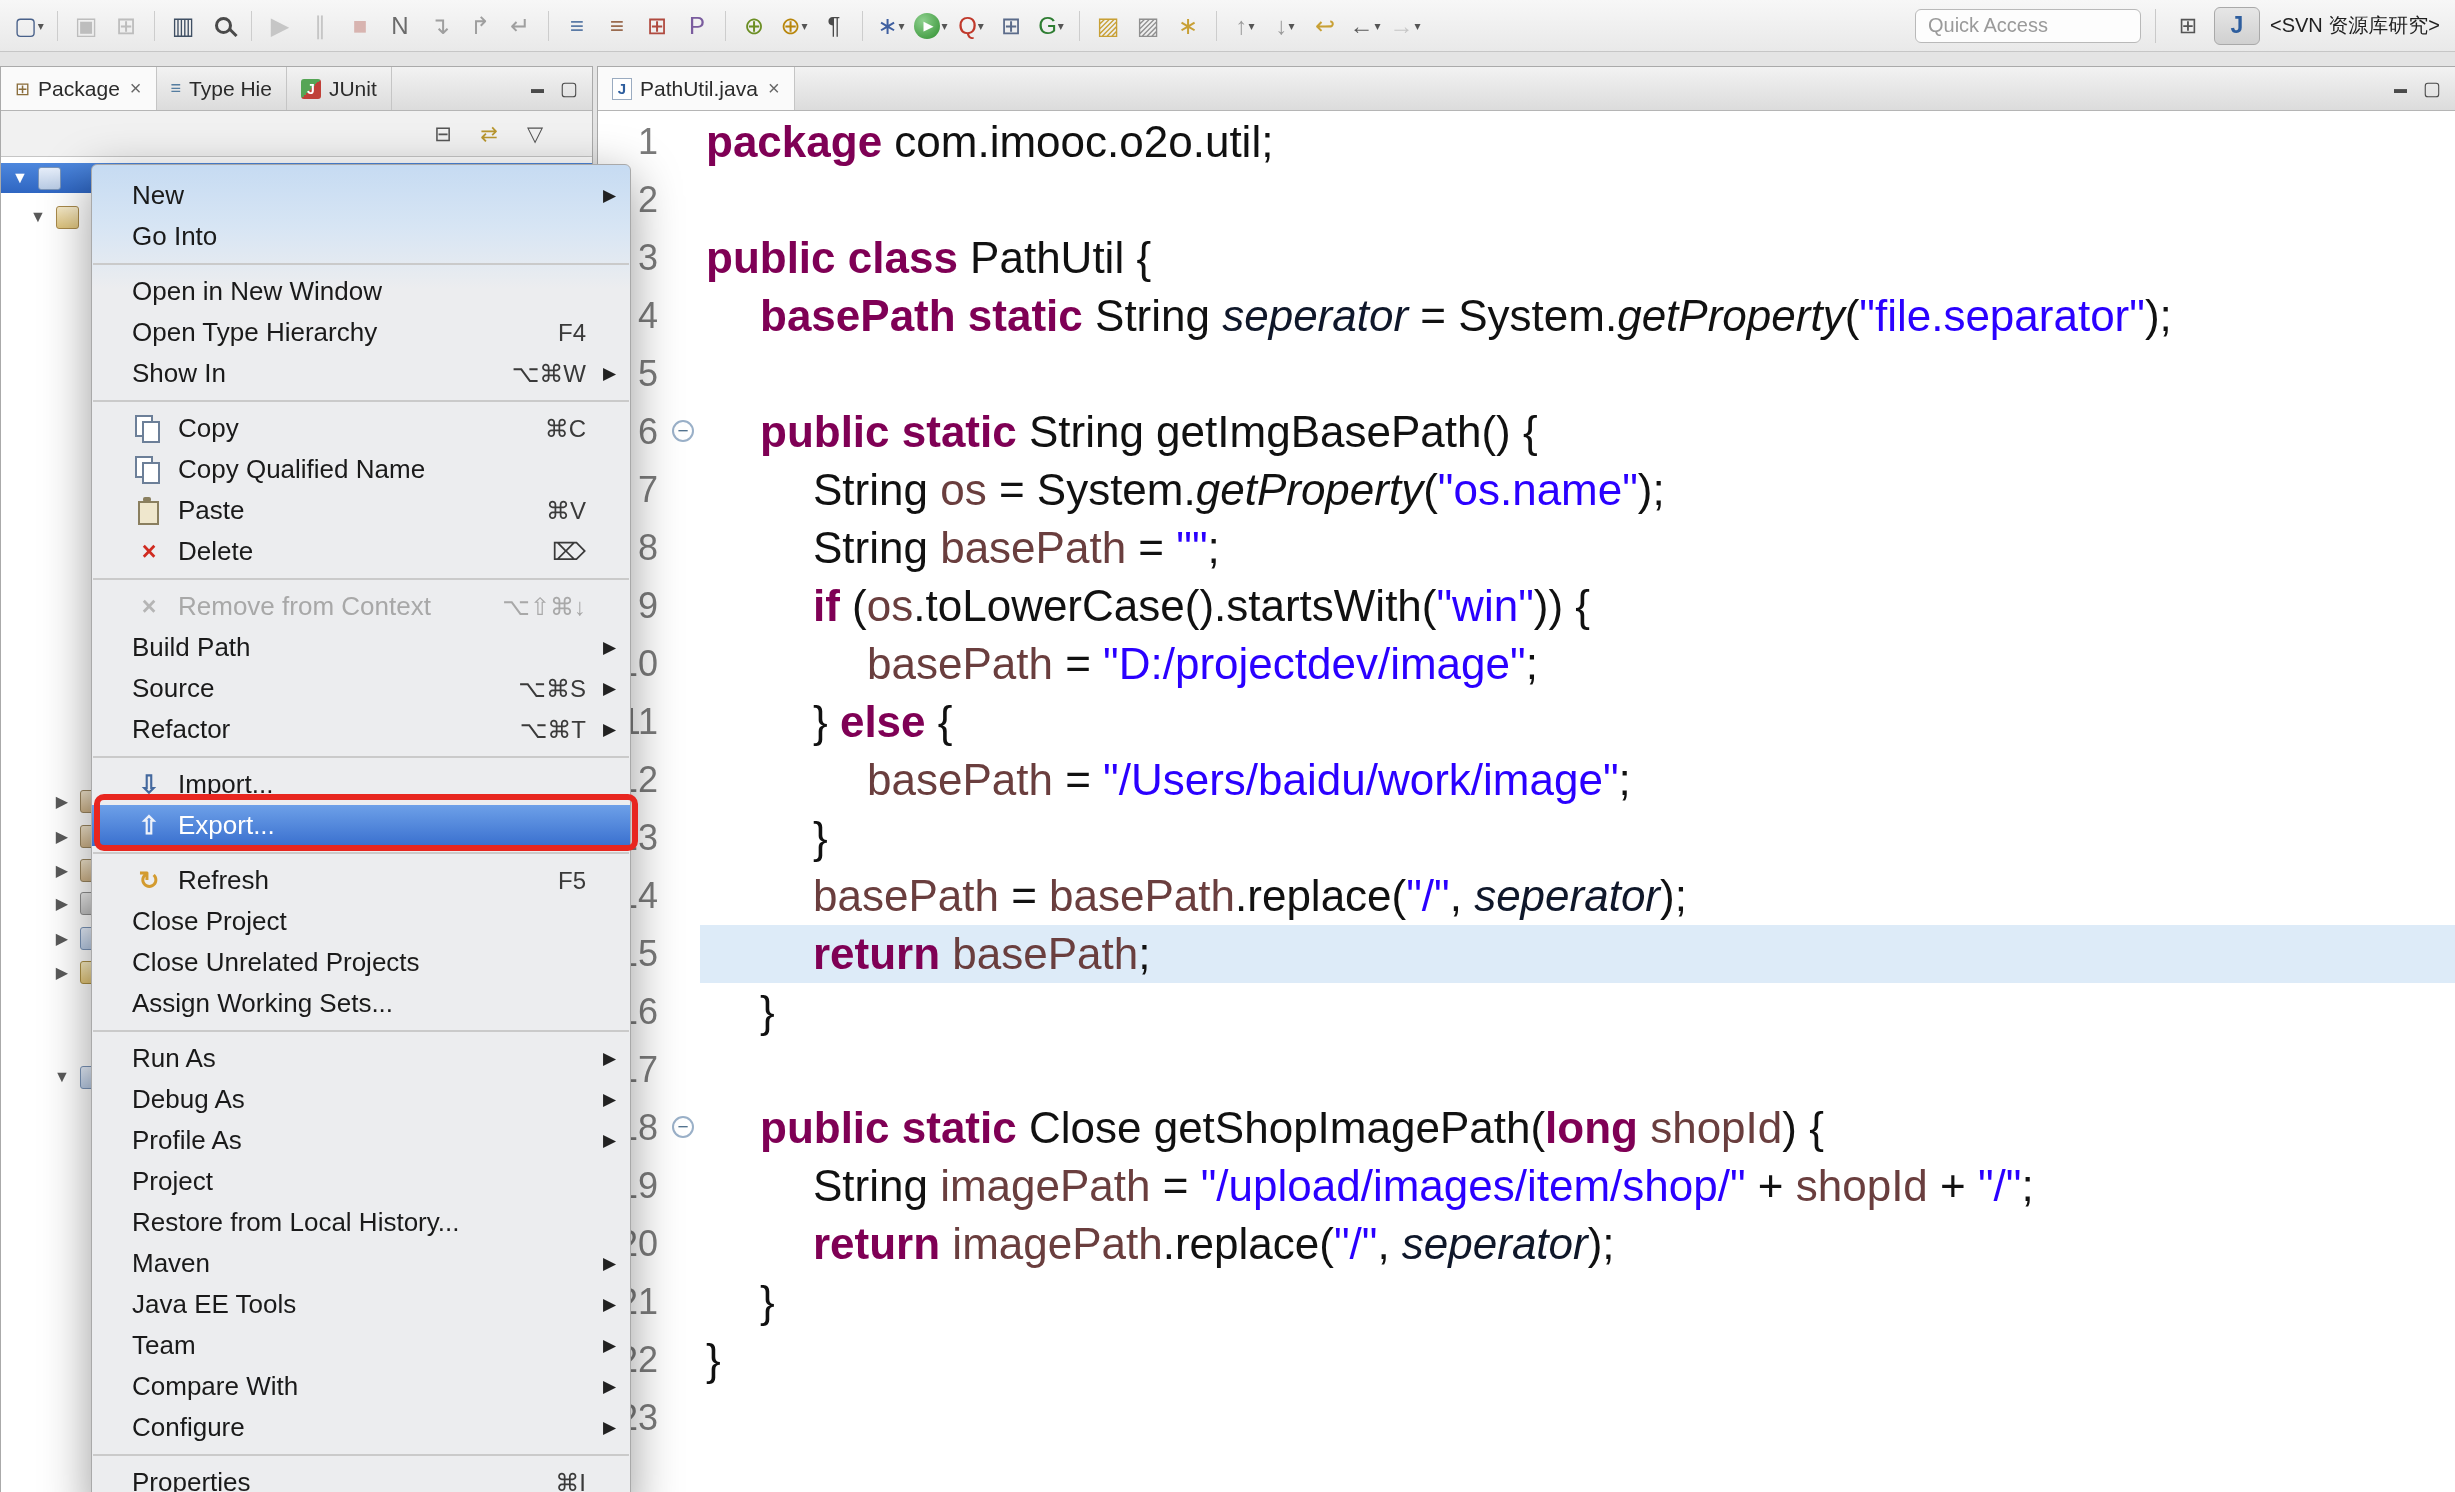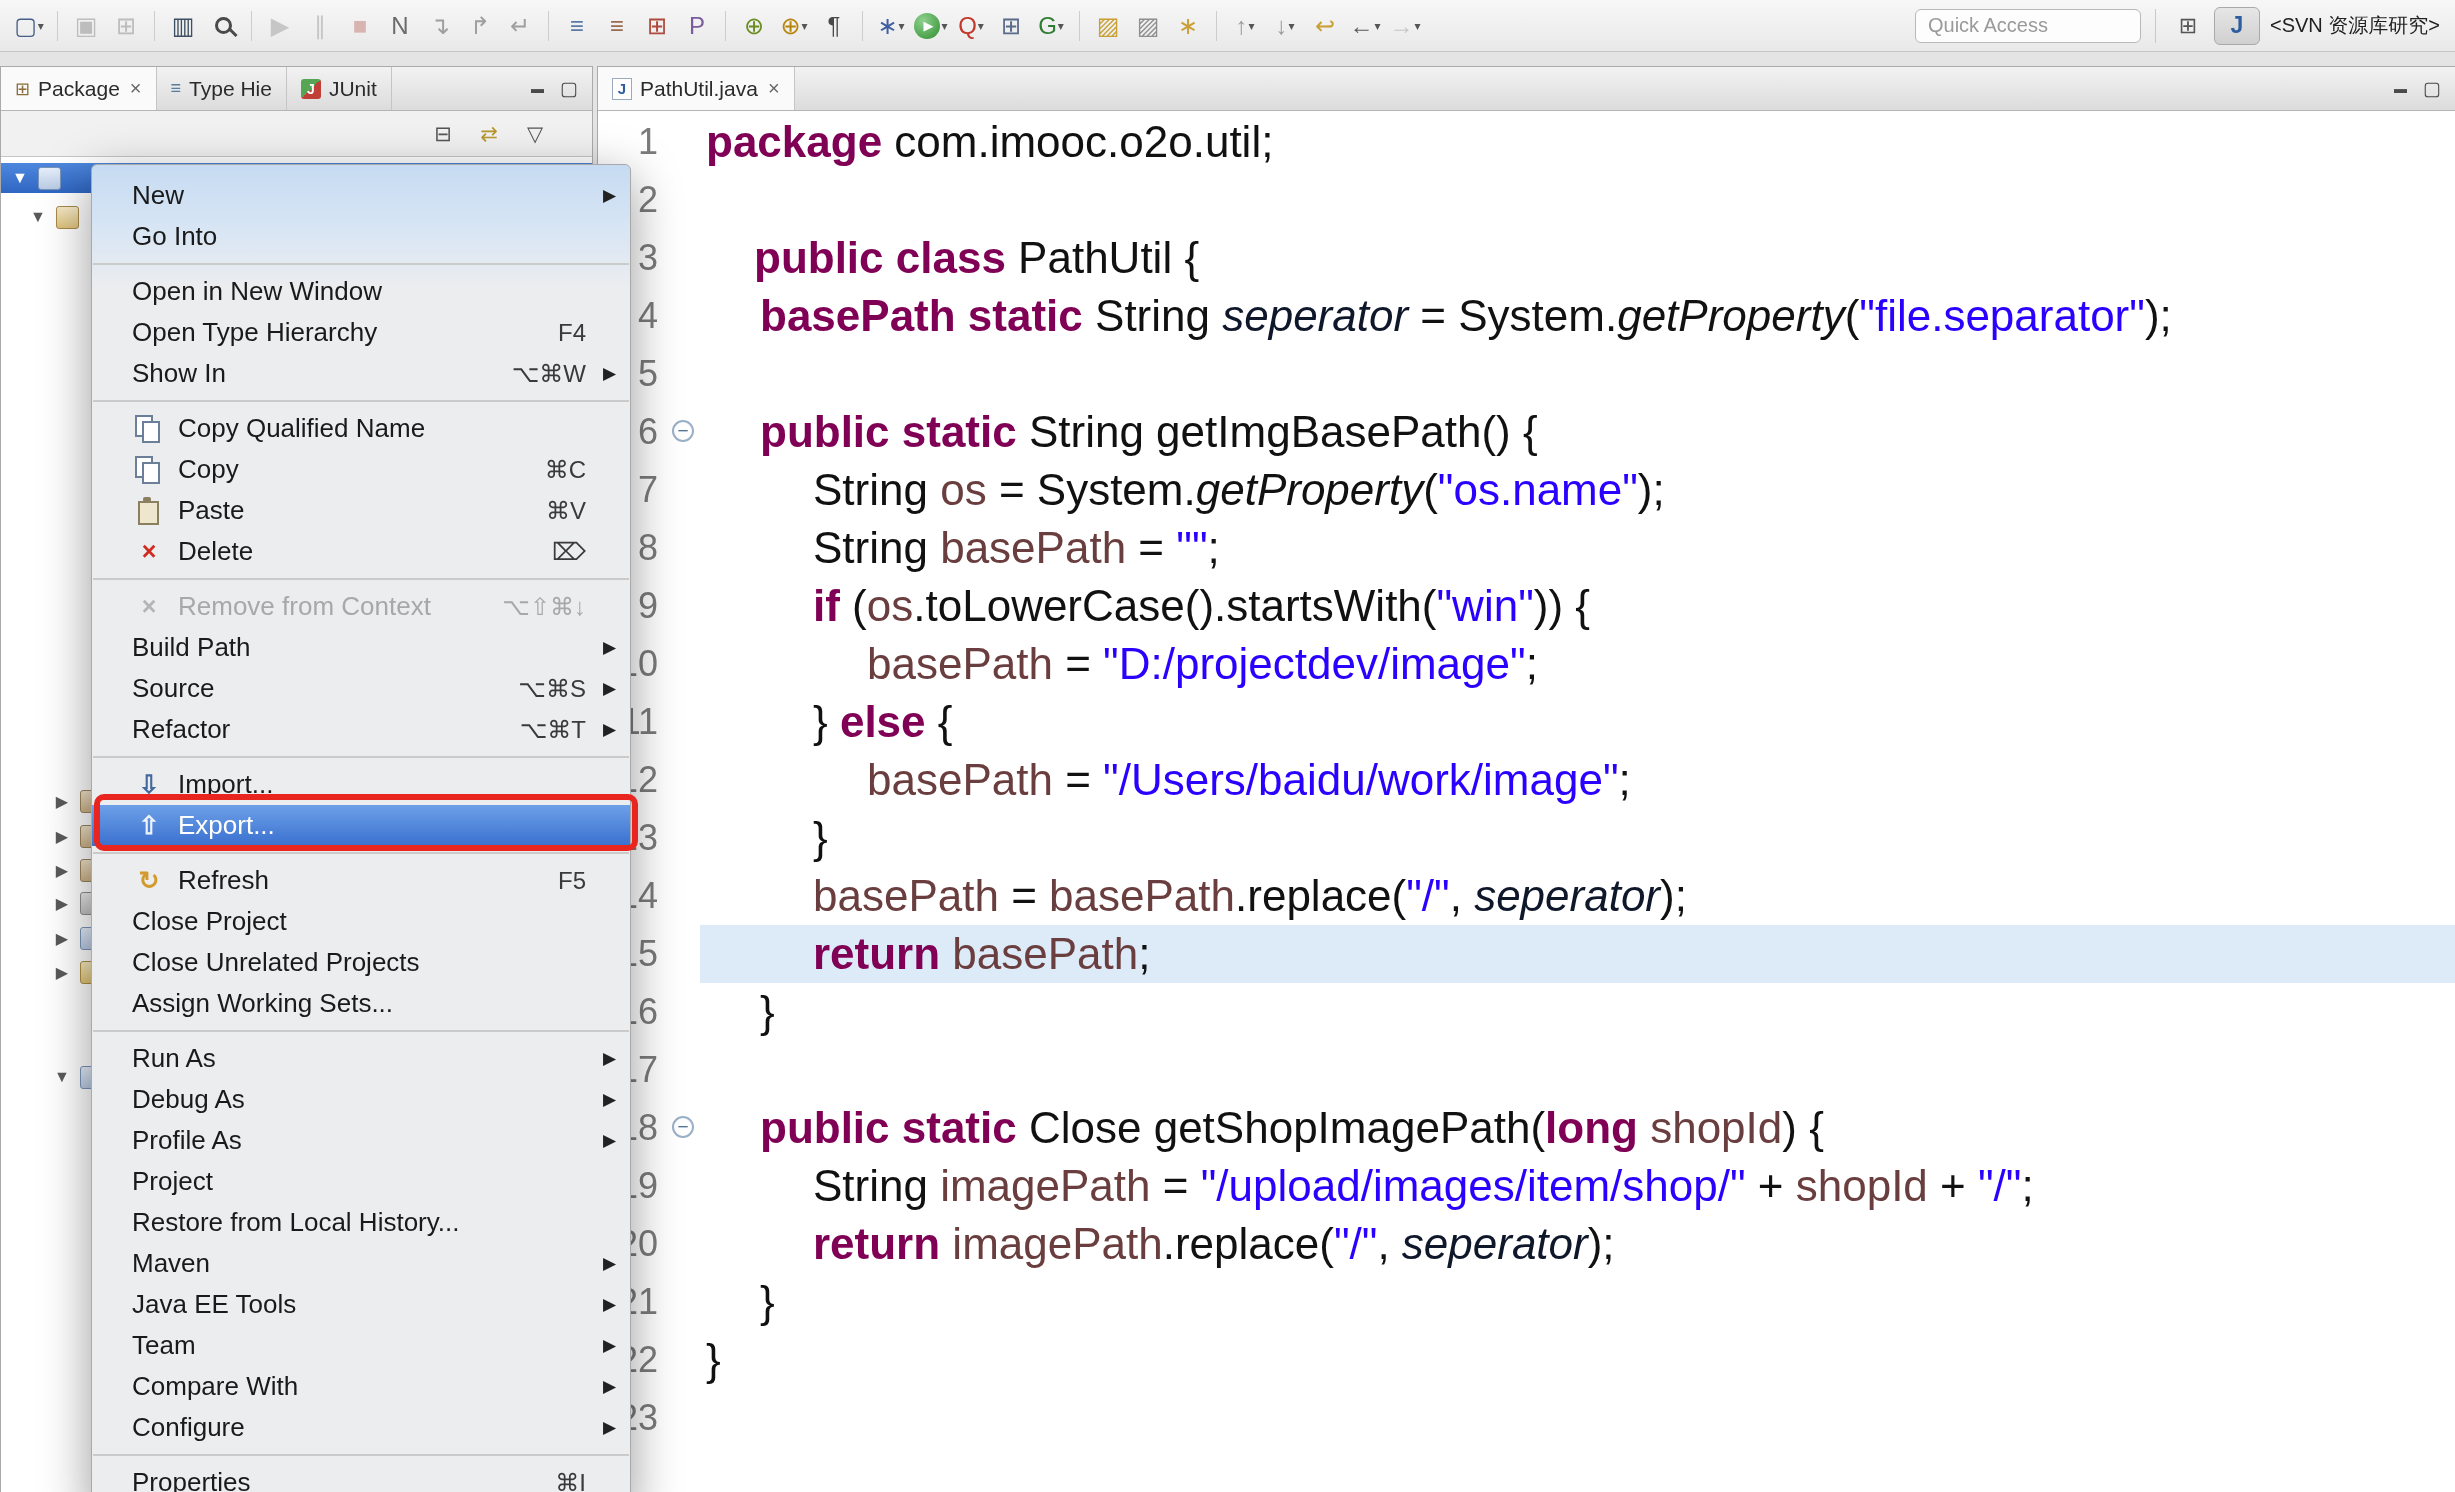--- a/index.html
+++ b/index.html
@@ -340,21 +340,21 @@
           <span class="ln-code" style="padding-left: 6px;"><span class="s-k">package </span><span class="s-p">com.imooc.o2o.util;</span></span>
         </div>
         <div class="code-row">
           <span class="ln-num">2</span>
           <span class="ln-fold"></span>
           <span class="ln-code" style="padding-left: 6px;"></span>
         </div>
         <div class="code-row">
           <span class="ln-num">3</span>
           <span class="ln-fold"></span>
-          <span class="ln-code" style="padding-left: 6px; margin-left: 48px;"><span class="s-k">public class </span><span class="s-p">PathUtil {</span></span>
+          <span class="ln-code" style="padding-left: 6px;"><span class="s-k">public class </span><span class="s-p">PathUtil {</span></span>
         </div>
         <div class="code-row">
           <span class="ln-num">4</span>
           <span class="ln-fold"></span>
           <span class="ln-code" style="padding-left: 60px;"><span class="s-k">basePath static </span><span class="s-p">String </span><span class="s-f">seperator</span><span class="s-p"> = System.</span><span class="s-m">getProperty</span><span class="s-p">(</span><span class="s-s">"file.separator"</span><span class="s-p">);</span></span>
         </div>
         <div class="code-row">
           <span class="ln-num">5</span>
           <span class="ln-fold"></span>
           <span class="ln-code" style="padding-left: 6px;"></span>
@@ -481,28 +481,28 @@
         <span class="mi-arrow"></span>
       </div>
       <div class="menu-item">
         <span class="mi-label">Show In</span>
         <span class="mi-short">⌥⌘W</span>
         <span class="mi-arrow">▶</span>
       </div>
       <div class="menu-sep"></div>
       <div class="menu-item">
         <span class="mi-icon ic-copy"></span>
-        <span class="mi-label">Copy Qualified Name</span>
-        <span class="mi-short"></span>
-        <span class="mi-arrow"></span>
-      </div>
-      <div class="menu-item">
-        <span class="mi-icon ic-copy"></span>
         <span class="mi-label">Copy</span>
         <span class="mi-short">⌘C</span>
+        <span class="mi-arrow"></span>
+      </div>
+      <div class="menu-item">
+        <span class="mi-icon ic-copy"></span>
+        <span class="mi-label">Copy Qualified Name</span>
+        <span class="mi-short"></span>
         <span class="mi-arrow"></span>
       </div>
       <div class="menu-item">
         <span class="mi-icon ic-paste"></span>
         <span class="mi-label">Paste</span>
         <span class="mi-short">⌘V</span>
         <span class="mi-arrow"></span>
       </div>
       <div class="menu-item">
         <span class="mi-icon ic-delete">×</span>

